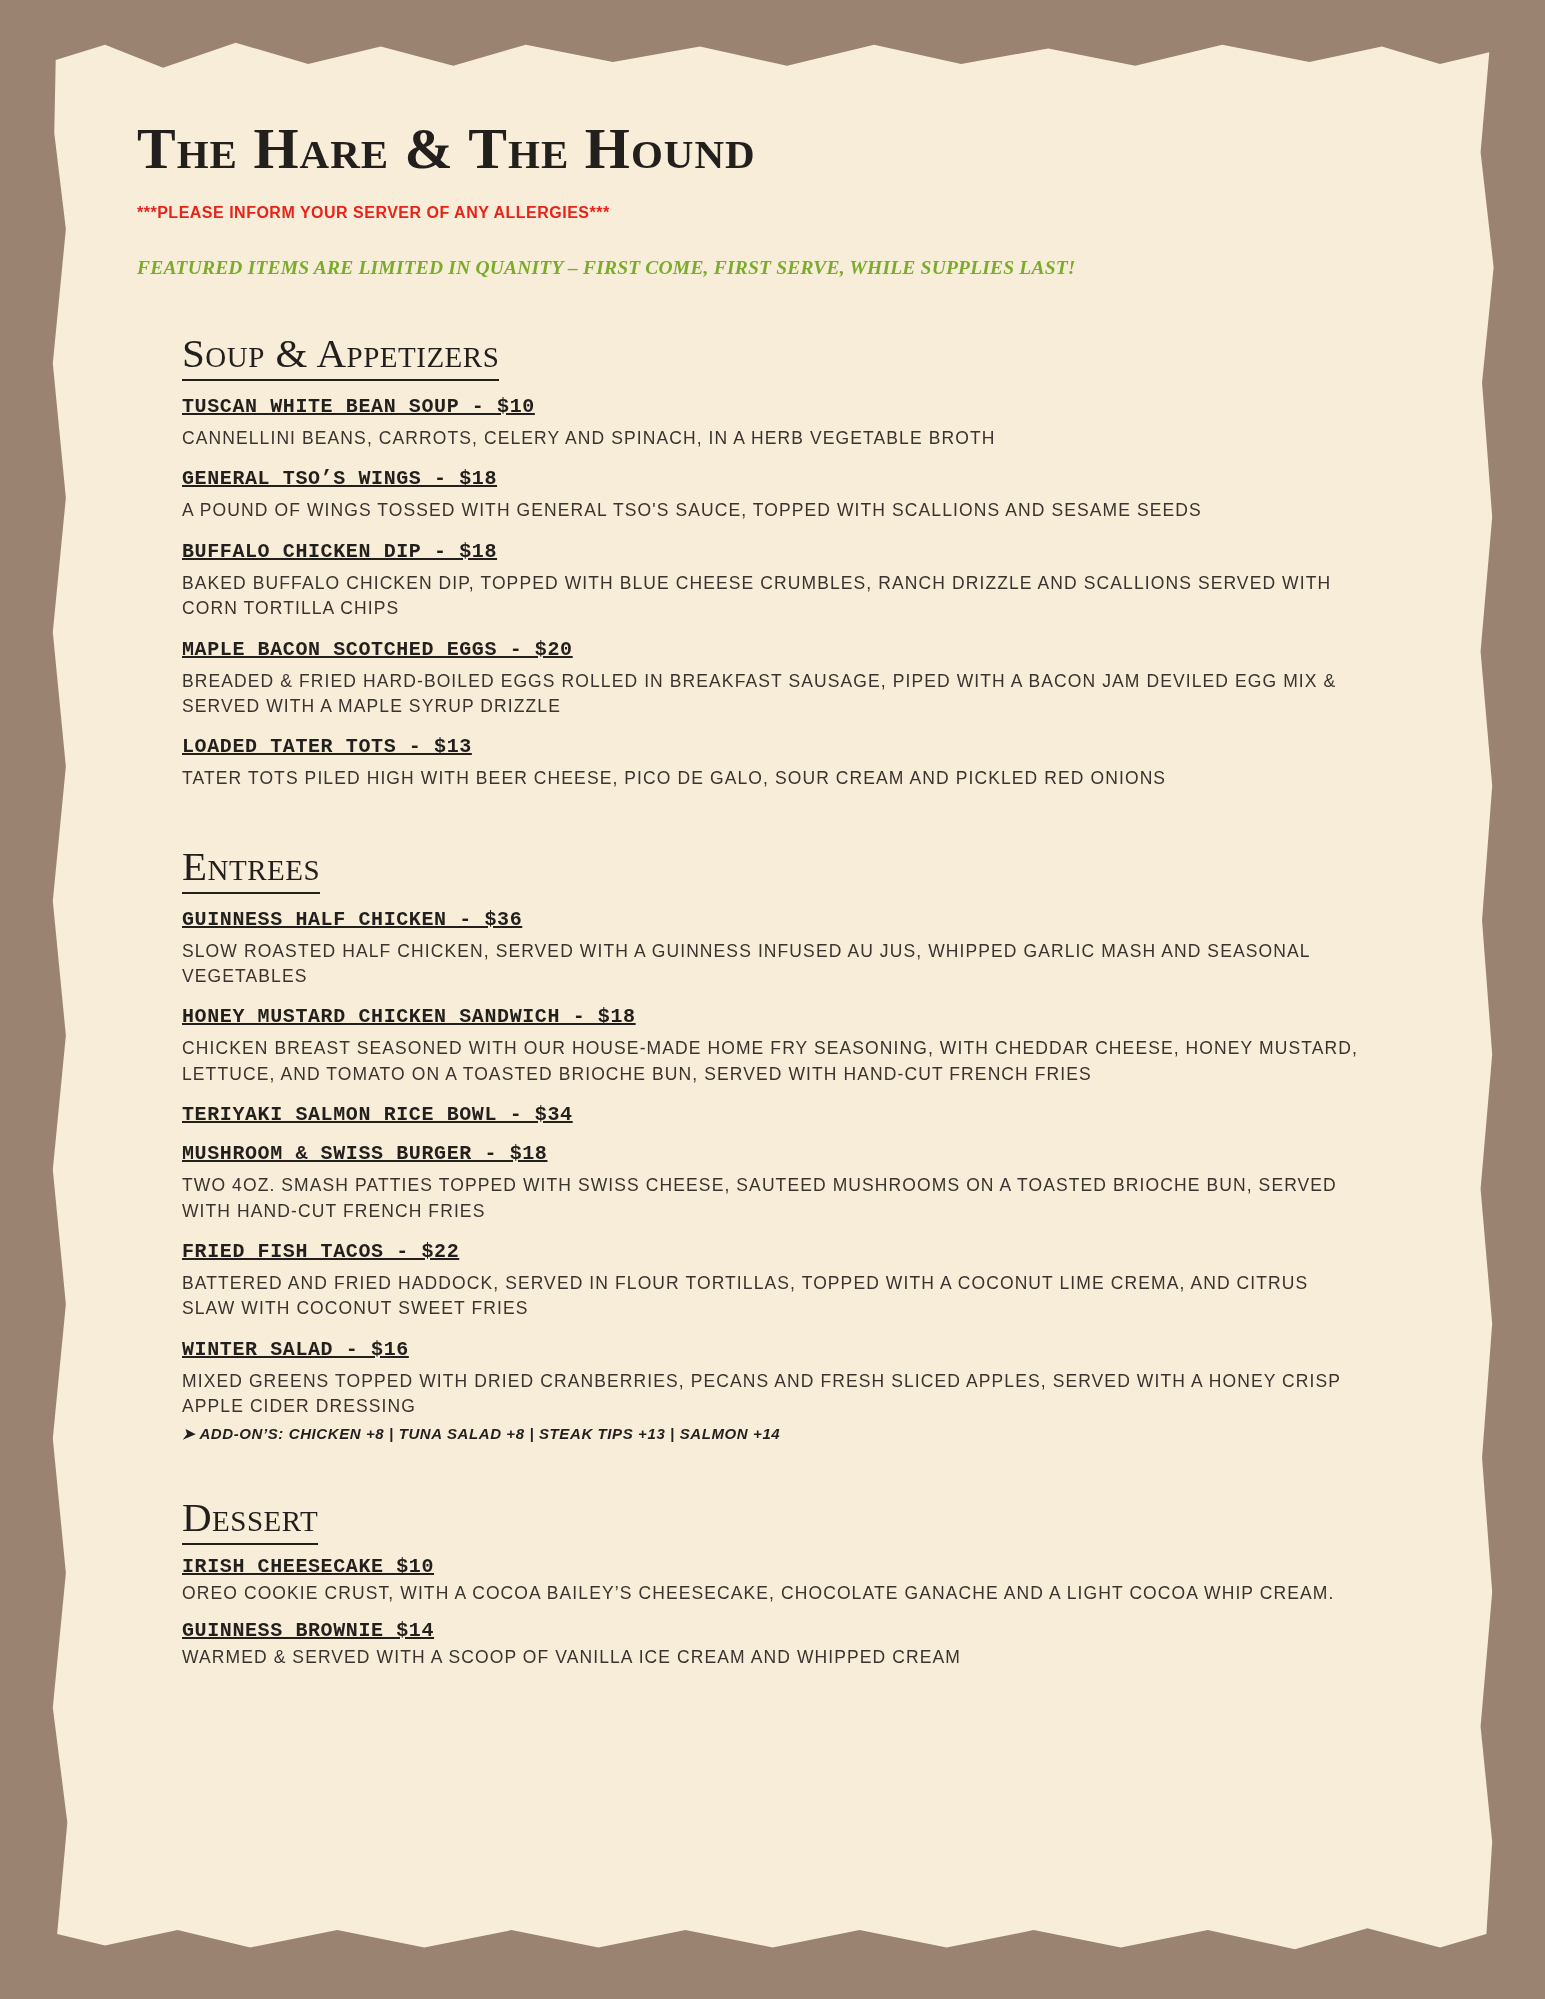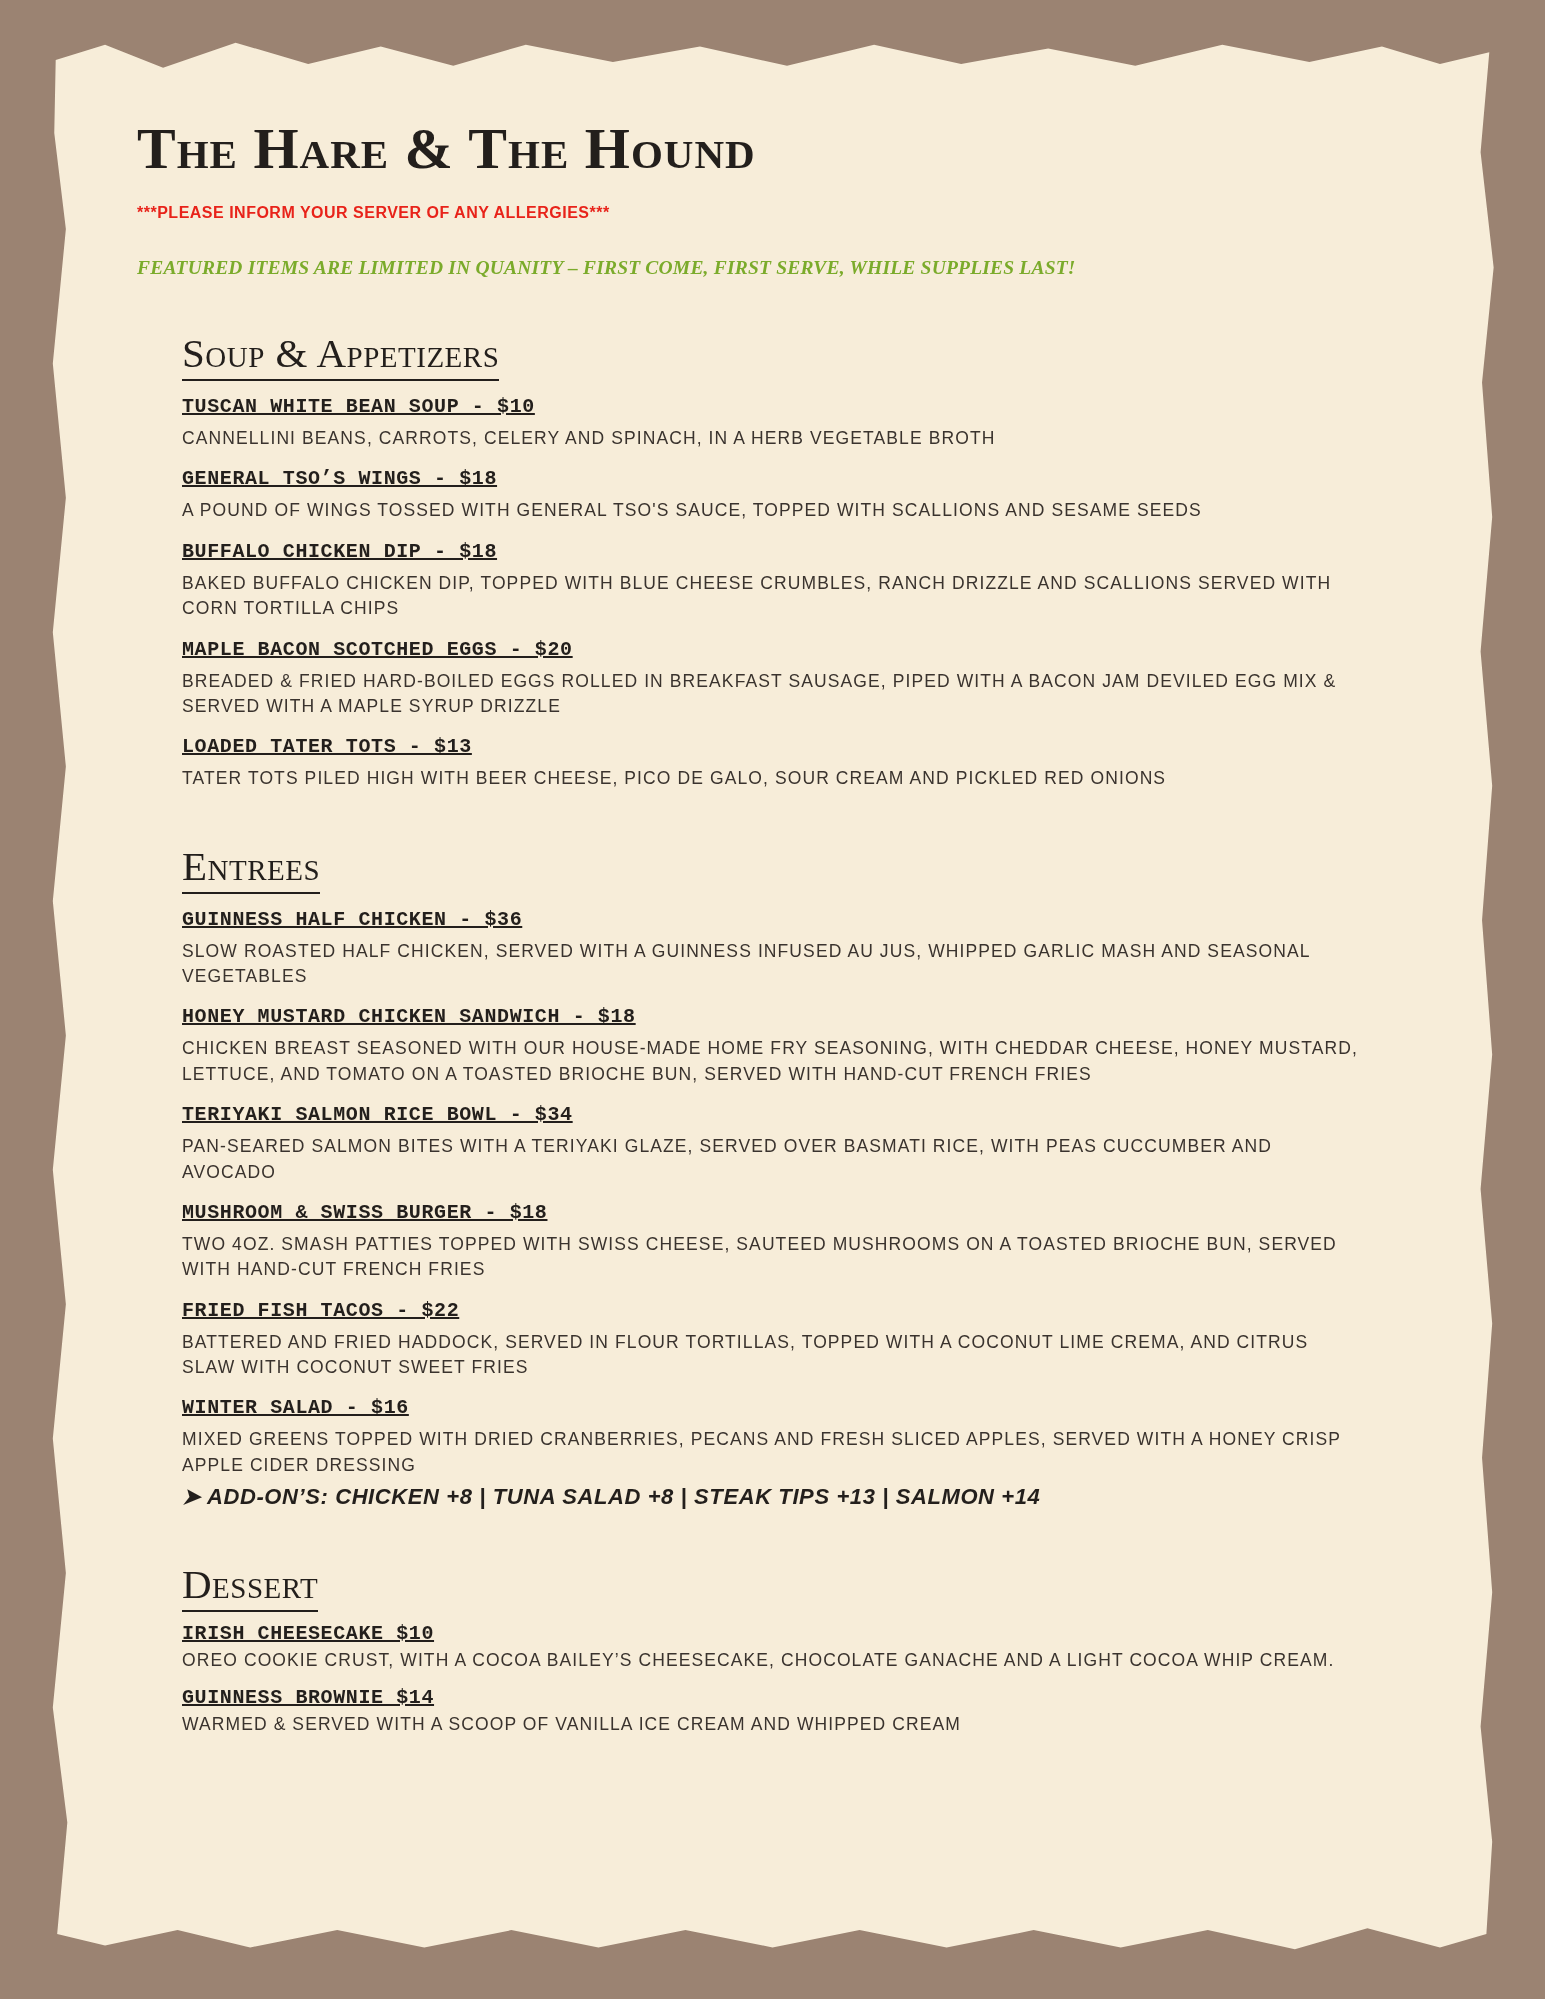--- a/index.html
+++ b/index.html
@@ -102,21 +102,21 @@
   }
   .item-desc {
     font-size: 17.5px;
     color: #3a332e;
     letter-spacing: 1.1px;
     line-height: 1.45;
     margin-top: 8px;
     max-width: 1180px;
   }
   .addon {
-    font-size: 22px;
+    font-size: 15px;
     font-weight: bold;
     font-style: italic;
     color: #231f1c;
     letter-spacing: 0.6px;
     margin-top: 6px;
   }
   .tight .item-desc { margin-top: 3px; }
   .tight .item-name { margin-top: 10px; }
 </style>
 </head>
@@ -162,21 +162,20 @@
       <div class="item">
         <div class="item-name">GUINNESS HALF CHICKEN - $36</div>
         <div class="item-desc">SLOW ROASTED HALF CHICKEN, SERVED WITH A GUINNESS INFUSED AU JUS, WHIPPED GARLIC MASH AND SEASONAL VEGETABLES</div>
       </div>
       <div class="item">
         <div class="item-name">HONEY MUSTARD CHICKEN SANDWICH - $18</div>
         <div class="item-desc">CHICKEN BREAST SEASONED WITH OUR HOUSE-MADE HOME FRY SEASONING, WITH CHEDDAR CHEESE, HONEY MUSTARD, LETTUCE, AND TOMATO ON A TOASTED BRIOCHE BUN, SERVED WITH HAND-CUT FRENCH FRIES</div>
       </div>
       <div class="item">
         <div class="item-name">TERIYAKI SALMON RICE BOWL - $34</div>
-        <div class="item-desc">PAN-SEARED SALMON BITES WITH A TERIYAKI GLAZE, SERVED OVER BASMATI RICE, WITH PEAS CUCCUMBER AND AVOCADO</div>
       </div>
       <div class="item">
         <div class="item-name">MUSHROOM &amp; SWISS BURGER - $18</div>
         <div class="item-desc">TWO 4OZ. SMASH PATTIES TOPPED WITH SWISS CHEESE, SAUTEED MUSHROOMS ON A TOASTED BRIOCHE BUN, SERVED WITH HAND-CUT FRENCH FRIES</div>
       </div>
       <div class="item">
         <div class="item-name">FRIED FISH TACOS - $22</div>
         <div class="item-desc">BATTERED AND FRIED HADDOCK, SERVED IN FLOUR TORTILLAS, TOPPED WITH A COCONUT LIME CREMA, AND CITRUS SLAW WITH COCONUT SWEET FRIES</div>
       </div>
       <div class="item">

